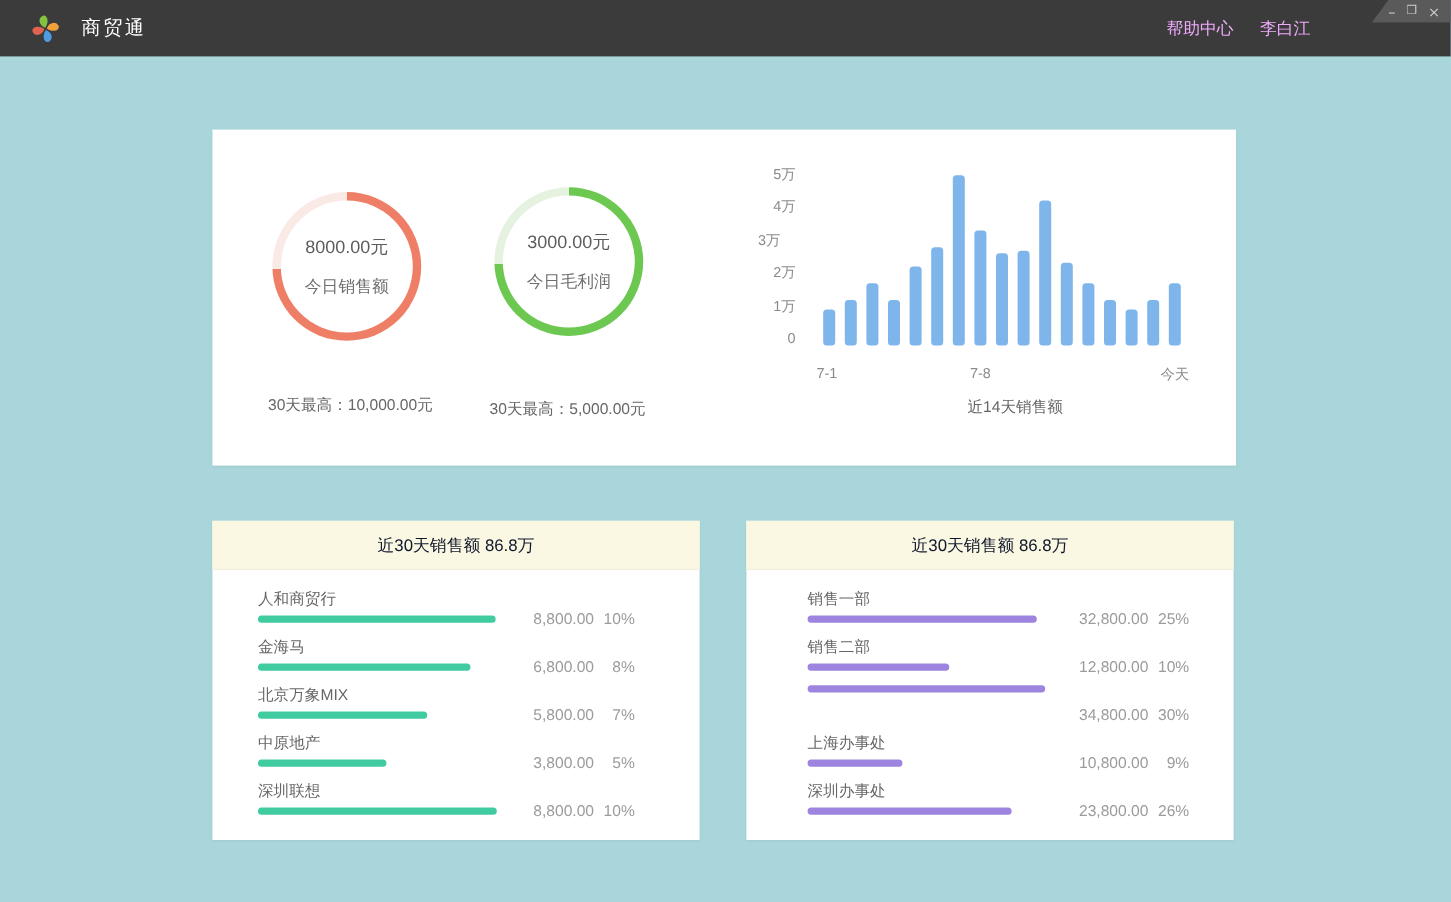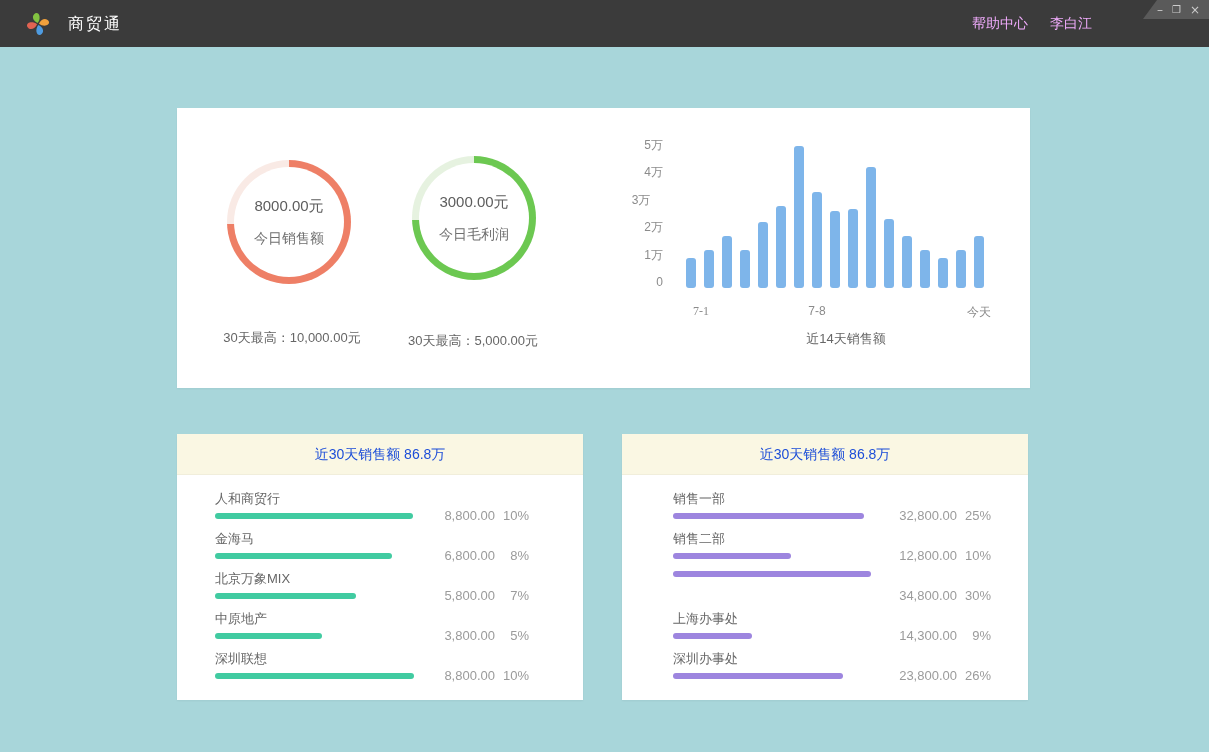--- a/index.html
+++ b/index.html
@@ -35,21 +35,21 @@
   
   .bars{position:absolute;left:509px;top:37px;height:143px;display:flex;align-items:flex-end;gap:8px;}
   .vbar{width:10px;border-radius:3px;}
   .ytick{position:absolute;left:442px;width:44px;height:14px;line-height:14px;text-align:right;font-size:12px;color:#8b8b8b;}
   .xtick{position:absolute;top:196px;transform:translateX(-50%);font-size:12px;color:#8b8b8b;}
   .chart-title{position:absolute;left:669px;top:222px;transform:translateX(-50%);font-size:13px;color:#666666;white-space:nowrap;}
   
   .rank-card{position:absolute;top:434px;width:406px;height:266px;background:#ffffff;box-shadow:0 1px 2px rgba(0,0,0,0.05);}
   .rank-card.left{left:177px;}
   .rank-card.right{left:622px;}
-  .rank-header{height:40px;line-height:40px;text-align:center;font-size:14px;color:#1d4ed8;background:#faf7e3;border-bottom:1px solid #f1eedb;}
+  .rank-header{height:40px;line-height:40px;text-align:center;font-size:14px;color:#0f172a;background:#faf7e3;border-bottom:1px solid #f1eedb;}
   .rank-body{padding:16px 0 0 38px;}
   .rank-card.right .rank-body{padding-left:51px;}
   .rank-row{position:relative;height:28px;margin-bottom:12px;}
   .rank-name{font-size:13px;color:#666666;height:16px;line-height:16px;}
   .rank-bar{height:6px;border-radius:3px;margin-top:6px;}
   .rank-value{position:absolute;bottom:-4px;display:flex;font-size:13px;color:#9b9b9b;}
   .rank-card.left .rank-value{right:54px;}
   .rank-card.right .rank-value{right:37px;justify-content:flex-end;}
   .amt{display:inline-block;width:72px;text-align:right;}
   .pct{display:inline-block;width:34px;text-align:right;}
@@ -116,21 +116,21 @@
         <div class="vbar" style="height: 38px; background: rgb(126, 181, 234);"></div>
         <div class="vbar" style="height: 52px; background: rgb(126, 181, 234);"></div>
       </div>
     <div class="chart-title">近14天销售额</div>
   <div class="ytick" style="top: 30px;">5万</div>
       <div class="ytick" style="top: 57px;">4万</div>
       <div class="ytick" style="top: 85px; text-align: center;">3万</div>
       <div class="ytick" style="top: 112px;">2万</div>
       <div class="ytick" style="top: 140px;">1万</div>
       <div class="ytick" style="top: 167px;">0</div>
-      <div class="xtick" style="left: 524px; font-family: Liberation Serif, serif;">7-1</div>
+      <div class="xtick" style="left: 512px;">7-1</div>
       <div class="xtick" style="left: 640px;">7-8</div>
       <div class="xtick" style="left: 802px;">今天</div>
     </div>
 </div>
 
 <div class="rank-card left">
   <div class="rank-header" style="background: rgb(250, 247, 227);">近30天销售额 86.8万</div>
   <div class="rank-body">
       <div class="rank-row">
         <div class="rank-name">人和商贸行</div>
@@ -198,21 +198,21 @@
         <div class="rank-bar" style="width: 198px; background: rgb(157, 133, 223);"></div>
         <div class="rank-value">
           <span class="amt">34,800.00</span>
           <span class="pct">30%</span>
         </div>
       </div>
       <div class="rank-row">
         <div class="rank-name">上海办事处</div>
         <div class="rank-bar" style="width: 79px; background: rgb(157, 133, 223);"></div>
         <div class="rank-value">
-          <span class="amt">14,300.00</span>
+          <span class="amt">10,800.00</span>
           <span class="pct">9%</span>
         </div>
       </div>
       <div class="rank-row">
         <div class="rank-name">深圳办事处</div>
         <div class="rank-bar" style="width: 170px; background: rgb(157, 133, 223);"></div>
         <div class="rank-value">
           <span class="amt">23,800.00</span>
           <span class="pct">26%</span>
         </div>

